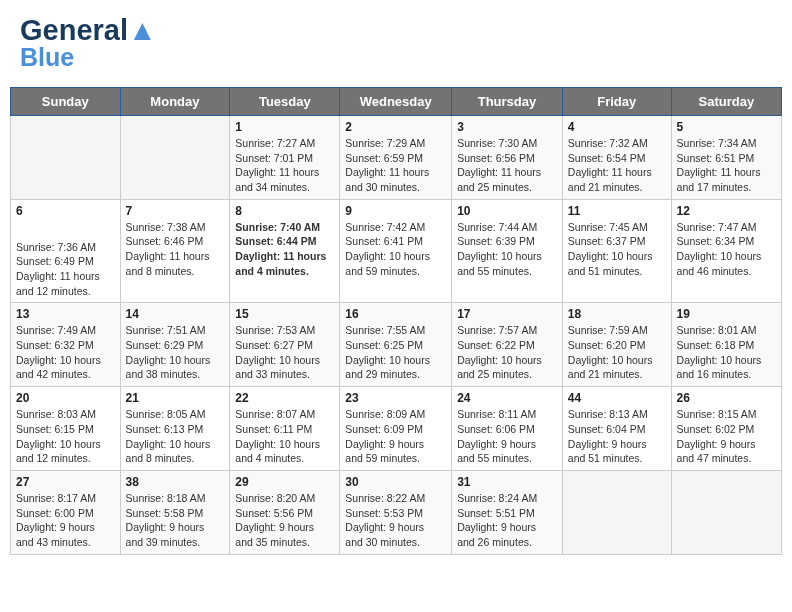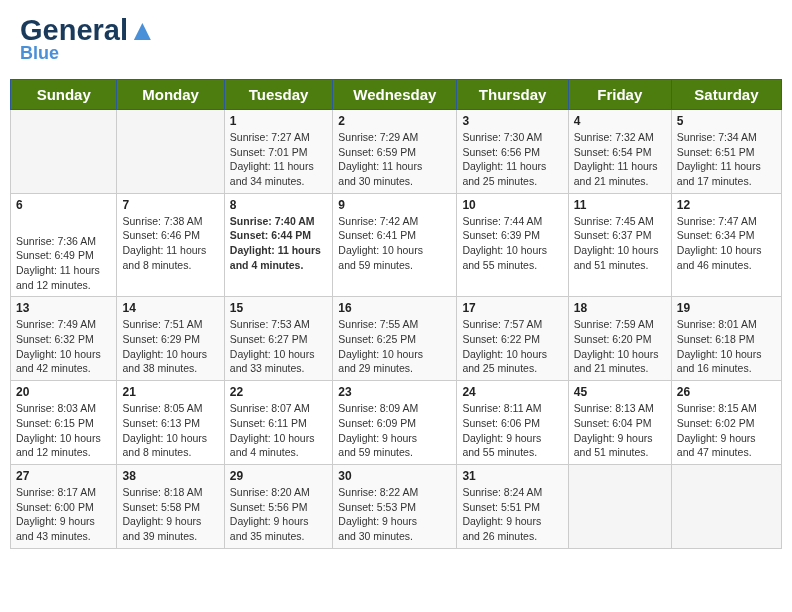--- a/index.html
+++ b/index.html
@@ -33,25 +33,25 @@
       font-size: 18px;
       color: #555;
       font-weight: normal;
     }
     .calendar {
       width: 100%;
       border-collapse: collapse;
       font-size: 11.5px;
     }
     .calendar thead tr th {
-      background-color: #4d7c0f;
+      background-color: #737373;
       color: #fff;
       text-align: center;
-      padding: 6px 20px;
-      font-size: 15px;
+      padding: 6px 14px;
+      font-size: 13px;
       font-weight: bold;
       border: 1px solid #2a5a9a;
     }
     .calendar tbody tr td {
       border: 1px solid #ccc;
       vertical-align: top;
       padding: 4px 5px;
       width: 113px;
       height: 80px;
       background: #fff;
@@ -79,21 +79,21 @@
 <body>
 
 <div class="header">
   <div class="logo">
     <div>
       <div style="display:flex;align-items:center;">
         <div style="font-size:29px;font-weight:bold;color:#1a3a5c;line-height:1.1;">
           <span style="color:#1a3a5c;">General</span><span style="color:#4a90d9;">▲</span>
         </div>
       </div>
-      <div style="font-size:18px;font-weight:bold;color:#4a90d9;margin-top:-4px;">Blue</div>
+      <div style="font-size:25px;font-weight:bold;color:#4a90d9;margin-top:-4px;">Blue</div>
     </div>
   </div>
 </div>
 
 <table class="calendar">
   <thead>
     <tr>
     <th>Sunday</th>
         <th>Monday</th>
         <th>Tuesday</th>
@@ -275,21 +275,21 @@
 and 59 minutes.</div>
         </td>
         <td>
           <span class="day-num">24</span>
           <div class="day-info" style="white-space: pre-line;">Sunrise: 8:11 AM
 Sunset: 6:06 PM
 Daylight: 9 hours
 and 55 minutes.</div>
         </td>
         <td>
-          <span class="day-num">45</span>
+          <span class="day-num">44</span>
           <div class="day-info" style="white-space: pre-line;">Sunrise: 8:13 AM
 Sunset: 6:04 PM
 Daylight: 9 hours
 and 51 minutes.</div>
         </td>
         <td>
           <span class="day-num">26</span>
           <div class="day-info" style="white-space: pre-line;">Sunrise: 8:15 AM
 Sunset: 6:02 PM
 Daylight: 9 hours

